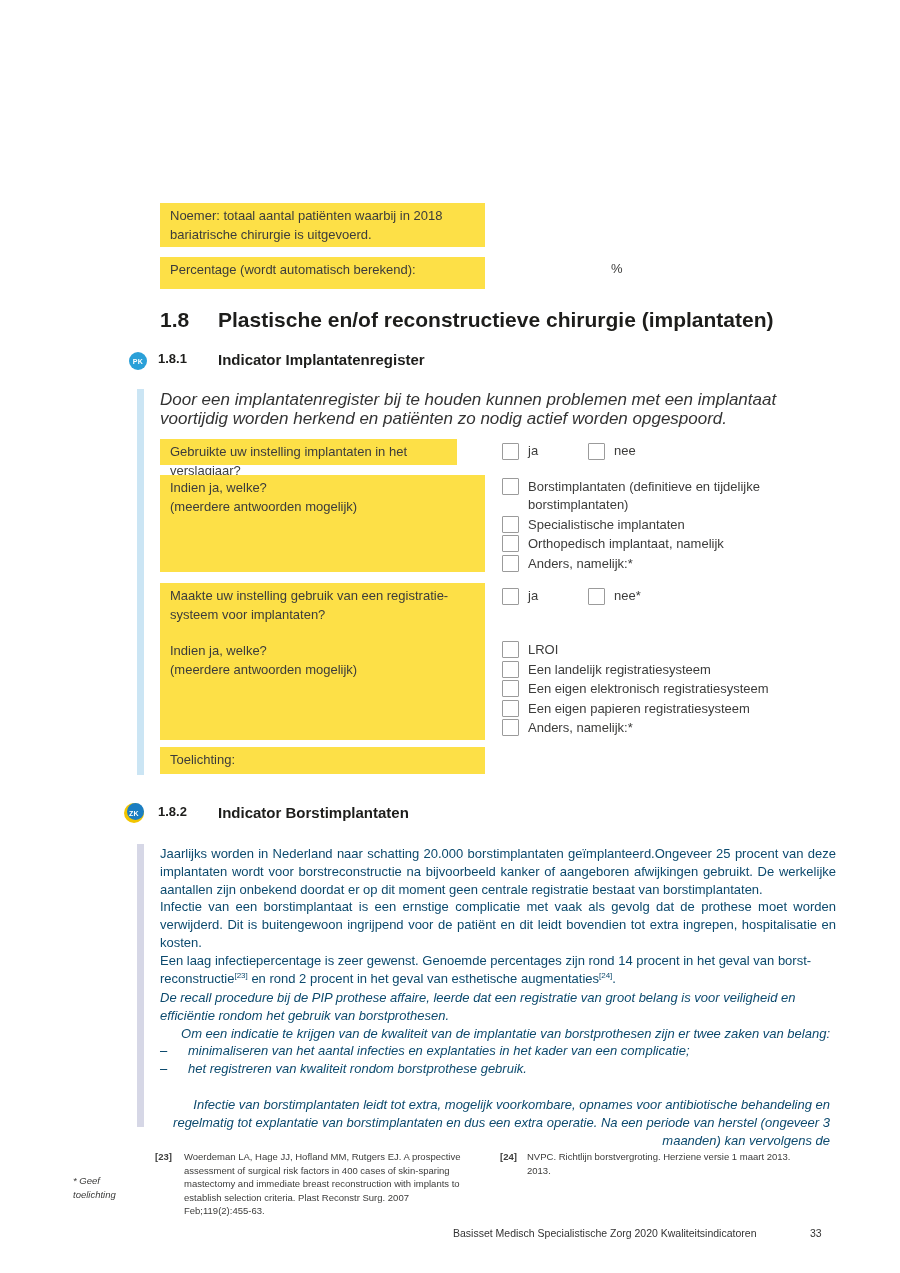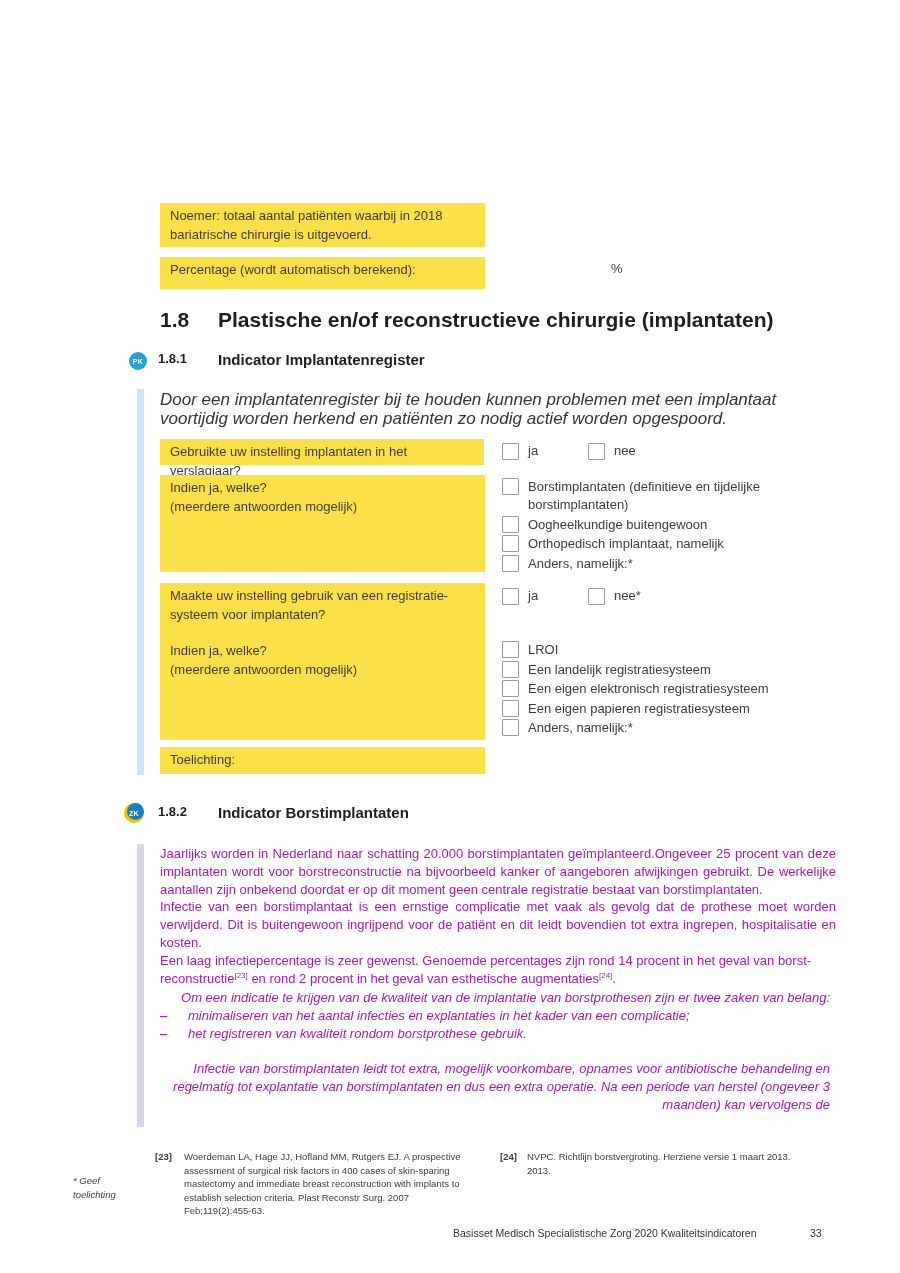--- a/index.html
+++ b/index.html
@@ -21,21 +21,21 @@
   .h1num  { font-size:21px; font-weight:bold; color:#1d1d1b; }
   .h1txt  { font-size:21px; font-weight:bold; color:#1d1d1b; }
   .h2num  { font-size:13px; font-weight:bold; color:#1d1d1b; }
   .h2txt  { font-size:15px; font-weight:bold; color:#1d1d1b; }
 
   
   .vbar1 { width:7px; background:#cbe5f4; }
   .vbar2 { width:7px; background:#d6d7e6; }
 
   
-  .bp   { margin:0; font-size:13px; line-height:17.8px; color:#a21caf; text-align:justify; }
+  .bp   { margin:0; font-size:13px; line-height:17.8px; color:#0c4a6e; text-align:justify; }
   .bp.last { text-align:left; }
   .it   { font-style:italic; }
   .intro { font-size:17px; line-height:19px; font-style:italic; color:#333; }
   sup.ref { font-size:8px; line-height:0; }
 
   
   .cb {
     display:inline-block; width:17px; height:17px; box-sizing:border-box;
     border:1px solid #9b9b9b; background:#fff; border-radius:1px;
     flex:0 0 17px;
@@ -85,21 +85,21 @@
   <div class="abs h1txt" style="left:218px; top:308px; width:640px;">Plastische en/of reconstructieve chirurgie (implantaten)</div>
 
   <span class="abs badge b1" style="left:129px; top:352px;">PK</span>
   <div class="abs h2num" style="left:158px; top:351px;">1.8.1</div>
   <div class="abs h2txt" style="left:218px; top:351px;">Indicator Implantatenregister</div>
 
   <div class="abs vbar1" style="left:137px; top:389px; height:386px;"></div>
 
   <div class="abs intro" style="left:160px; top:390px; width:660px;">Door een implantatenregister bij te houden kunnen problemen met een implantaat voortijdig worden herkend en patiënten zo nodig actief worden opgespoord.</div>
 
-  <div class="abs bluebox" style="left:160px; top:439px; width:324px; height:26px;">
+  <div class="abs bluebox" style="left:160px; top:439px; width:297px; height:26px;">
     <span>Gebruikte uw instelling implantaten in het verslagjaar?</span>
   </div>
   <div class="abs inline-opt" style="left:502px; top:442px;">
     <span class="cb"></span>
     <span class="opt-label">ja</span>
   </div>
   <div class="abs inline-opt" style="left:588px; top:442px;">
     <span class="cb"></span>
     <span class="opt-label">nee</span>
   </div>
@@ -108,21 +108,21 @@
     <div>Indien ja, welke?</div>
     <div>(meerdere antwoorden mogelijk)</div>
   </div>
   <div class="abs" style="left:502px; top:478px; width:300px;">
     <div class="opt-row">
       <span class="cb"></span>
       <span class="opt-label" style="width:255px;">Borstimplantaten (definitieve en tijdelijke borstimplantaten)</span>
     </div>
     <div class="opt-row">
       <span class="cb"></span>
-      <span class="opt-label">Oogheelkundige buitengewoon</span>
+      <span class="opt-label">Specialistische implantaten</span>
     </div>
     <div class="opt-row">
       <span class="cb"></span>
       <span class="opt-label">Orthopedisch implantaat, namelijk</span>
     </div>
     <div class="opt-row">
       <span class="cb"></span>
       <span class="opt-label">Anders, namelijk:*</span>
     </div>
   </div>
@@ -180,20 +180,21 @@
 
   <div class="abs vbar2" style="left:137px; top:844px; height:283px;"></div>
 
   <div class="abs" style="left:160px; top:845px; width:676px;">
     <p class="bp">Jaarlijks worden in Nederland naar schatting 20.000 borstimplantaten geïmplanteerd.Ongeveer 25 procent van deze implantaten wordt voor borstreconstructie na bijvoorbeeld kanker of aangeboren afwijkingen gebruikt. De werkelijke aantallen zijn onbekend doordat er op dit moment geen centrale registratie bestaat van borstimplantaten.</p>
     <p class="bp">Infectie van een borstimplantaat is een ernstige complicatie met vaak als gevolg dat de prothese moet worden verwijderd. Dit is buitengewoon ingrijpend voor de patiënt en dit leidt bovendien tot extra ingrepen, hospitalisatie en kosten.</p>
     <p class="bp last"><span>Een laag infectiepercentage is zeer gewenst. Genoemde percentages zijn rond 14 procent in het geval van borst-reconstructie</span><sup class="ref">[23]</sup><span> en rond 2 procent in het geval van esthetische augmentaties</span><sup class="ref">[24]</sup><span>.</span></p>
   </div>
 
   <div class="abs" style="left:160px; top:989px; width:670px;">
+    <p class="bp it" style="text-align:left;">De recall procedure bij de PIP prothese affaire, leerde dat een registratie van groot belang is voor veiligheid en efficiëntie rondom het gebruik van borstprothesen.</p>
     <p class="bp it" style="text-align:right;">Om een indicatie te krijgen van de kwaliteit van de implantatie van borstprothesen zijn er twee zaken van belang:</p>
     <div class="bullet-row bp it" style="text-align:left;">
       <span class="bullet-dash">–</span>
       <span>minimaliseren van het aantal infecties en explantaties in het kader van een complicatie;</span>
     </div>
     <div class="bullet-row bp it" style="text-align:left;">
       <span class="bullet-dash">–</span>
       <span>het registreren van kwaliteit rondom borstprothese gebruik.</span>
     </div>
     <p class="bp it" style="text-align:right; margin-top:18px;">Infectie van borstimplantaten leidt tot extra, mogelijk voorkombare, opnames voor antibiotische behandeling en regelmatig tot explantatie van borstimplantaten en dus een extra operatie. Na een periode van herstel (ongeveer 3 maanden) kan vervolgens de</p>

